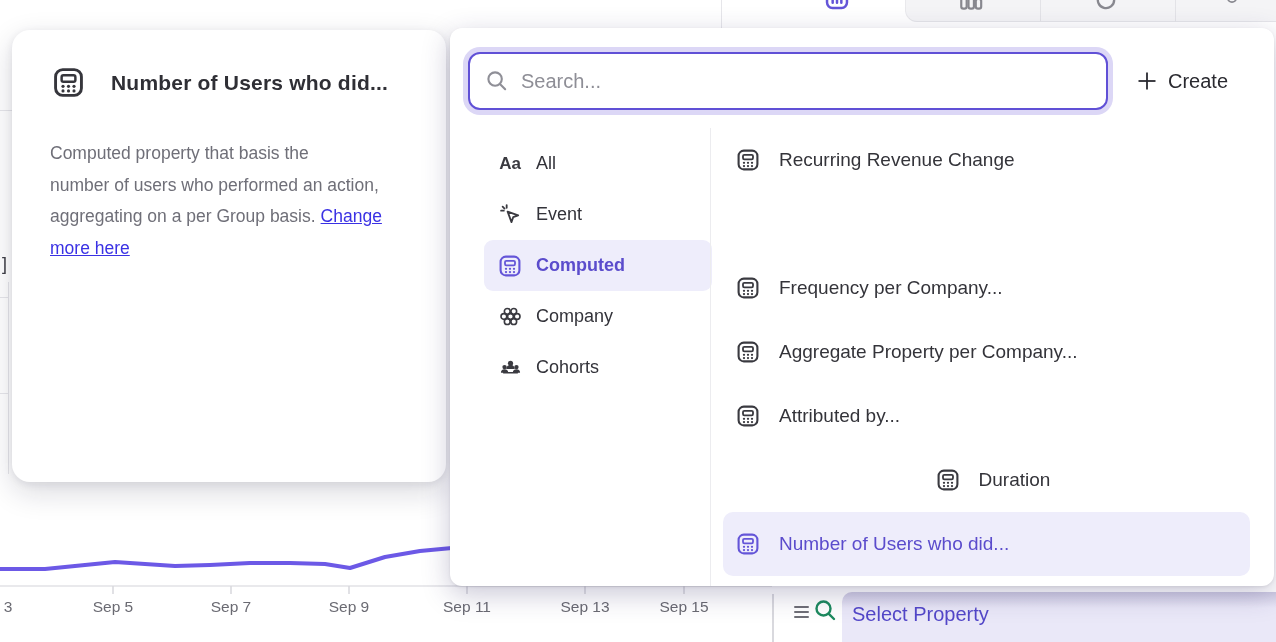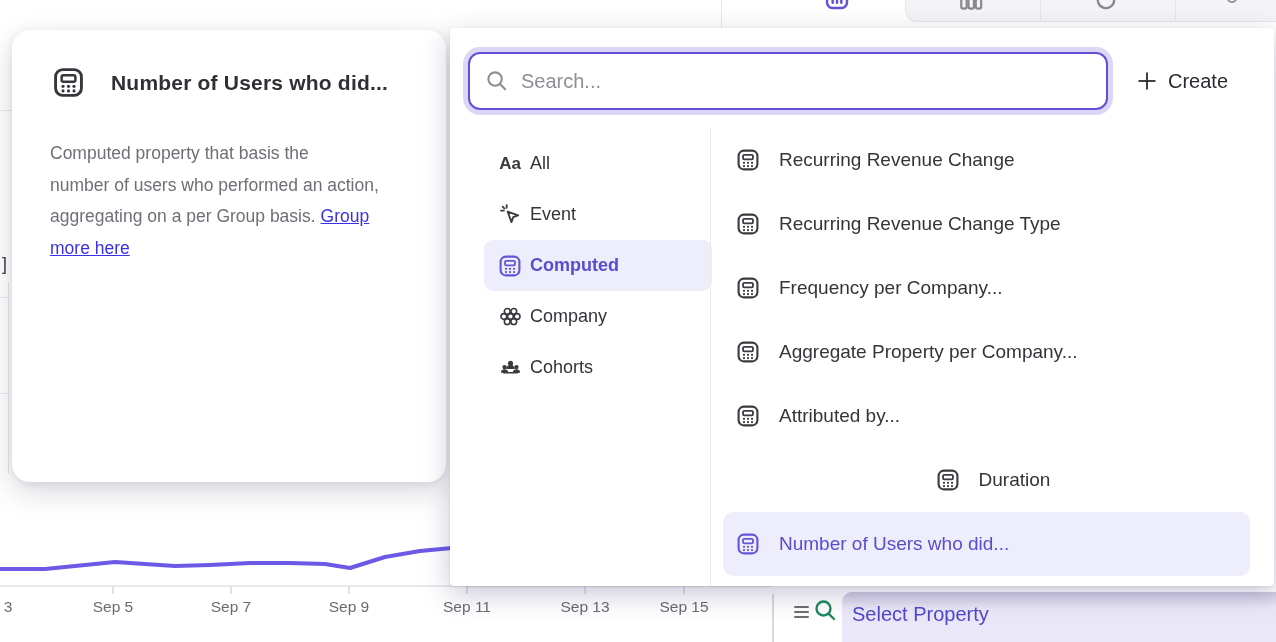--- a/index.html
+++ b/index.html
@@ -39,39 +39,39 @@
   
   .tooltip-card { position:absolute; left:12px; top:30px; width:434px; height:452px; background:#fff;
     border-radius:18px; box-shadow:0 10px 30px rgba(20,20,50,0.16), 0 2px 8px rgba(20,20,50,0.08); }
   .tt-head { position:absolute; left:40px; top:36px; display:flex; align-items:center; gap:26px; }
   .tt-title { font-size:21px; font-weight:700; color:#2f2f35; letter-spacing:0.2px; }
   .tt-desc { position:absolute; left:38px; top:108px; width:370px; font-size:17.5px; line-height:31.5px; color:#6f6f78; }
   .tt-desc a { color:#3a31e4; text-decoration:underline; cursor:pointer; margin-left:5px; }
 
   
   .panel { position:absolute; left:450px; top:28px; width:824px; height:558px; background:#fff;
-    border-radius:4px; box-shadow:0 8px 28px rgba(45,38,95,0.26), 0 1px 3px rgba(0,0,0,0.08); }
+    border-radius:12px; box-shadow:0 8px 28px rgba(45,38,95,0.26), 0 1px 3px rgba(0,0,0,0.08); }
   .search-wrap { position:absolute; left:18px; top:24px; width:640px; height:58px;
     border:2px solid #6050d6; border-radius:12px; background:#fff;
     box-shadow:0 0 0 5px #dcd7f6; display:flex; align-items:center; }
   .search-wrap svg { margin-left:16px; flex:0 0 auto; }
   .search-wrap input { border:none; outline:none; flex:1; font-size:20px; color:#32323a;
     padding:0 12px; font-family:"Liberation Sans", sans-serif; background:transparent; }
   .search-wrap input::placeholder { color:#8e8e96; }
   .create-btn { position:absolute; left:686px; top:24px; height:58px; display:flex; align-items:center;
     gap:10px; cursor:pointer; background:none; border:none; font-family:"Liberation Sans", sans-serif; }
   .create-btn .lbl { font-size:20px; color:#2a2a30; }
 
   .panel-body { position:absolute; left:0; top:100px; right:0; bottom:0; }
   .cat-col { position:absolute; left:16px; top:0; bottom:0; width:260px;text-align:center; }
   .col-divider { position:absolute; left:260px; top:0; bottom:0; width:1px; background:#ececef; }
   .cat-row { position:absolute; left:18px; width:228px; height:51px; border-radius:9px;
     display:flex; align-items:center; cursor:pointer; }
   .cat-row .ic { width:24px; margin-left:14px; display:flex; justify-content:center; color:#3a3a40; }
-  .cat-row .lb { margin-left:8px; font-size:18px; color:#33333a; }
+  .cat-row .lb { margin-left:14px; font-size:18px; color:#33333a; }
   .cat-row.sel { background:#eeedfb; }
   .cat-row.sel .ic { color:#6455d8; }
   .cat-row.sel .lb { color:#5b4ccc; font-weight:700; }
   .aa-glyph { font-size:17px; font-weight:600; color:#3a3a40; }
 
   .prop-col { position:absolute; left:261px; top:0; right:0; bottom:0; }
   .prop-row { position:absolute; left:12px; right:24px; height:64px; border-radius:10px;
     display:flex; align-items:center; cursor:pointer; }
   .prop-row .ic { width:26px; margin-left:12px; display:flex; justify-content:center; color:#3a3a40; }
   .prop-row .lb { margin-left:18px; font-size:19px; color:#34343a; }
@@ -208,21 +208,21 @@
   <div class="tooltip-card">
     <div class="tt-head">
       <svg width="33" height="33" viewBox="0 0 24 24" style="color:#36363c;">
           <use href="#calc"></use>
         </svg>
       <span class="tt-title">Number of Users who did...</span>
     </div>
     <p class="tt-desc">
       <span>Computed property that basis the</span><br>
       <span>number of users who performed an action,</span><br>
-      <span>aggregating on a per Group basis.</span><a><span>Group</span><br><span>more here</span></a>
+      <span>aggregating on a per Group basis.</span><a><span>Change</span><br><span>more here</span></a>
     </p>
   </div>
 
   <div class="panel">
     <div class="search-wrap">
       <svg width="23" height="23" viewBox="0 0 24 24" style="color:#8f8f97;stroke-width:2.2;">
           <use href="#magnifier"></use>
         </svg>
       <input type="text" placeholder="Search..." style="">
     </div>
@@ -278,28 +278,20 @@
       <div class="col-divider"></div>
       <div class="prop-col" id="prop-col">
           <div class="prop-row" style="top: 0px;">
     <span class="ic">
               <svg width="24" height="24" viewBox="0 0 24 24">
                 <use href="#calc"></use>
               </svg>
             </span>
     <span class="lb">Recurring Revenue Change</span>
   </div>
-          <div class="prop-row" style="top: 64px;">
-    <span class="ic">
-              <svg width="24" height="24" viewBox="0 0 24 24">
-                <use href="#calc"></use>
-              </svg>
-            </span>
-    <span class="lb">Recurring Revenue Change Type</span>
-  </div>
           <div class="prop-row" style="top: 128px;">
     <span class="ic">
               <svg width="24" height="24" viewBox="0 0 24 24">
                 <use href="#calc"></use>
               </svg>
             </span>
     <span class="lb">Frequency per Company...</span>
   </div>
           <div class="prop-row" style="top: 192px;">
     <span class="ic">

